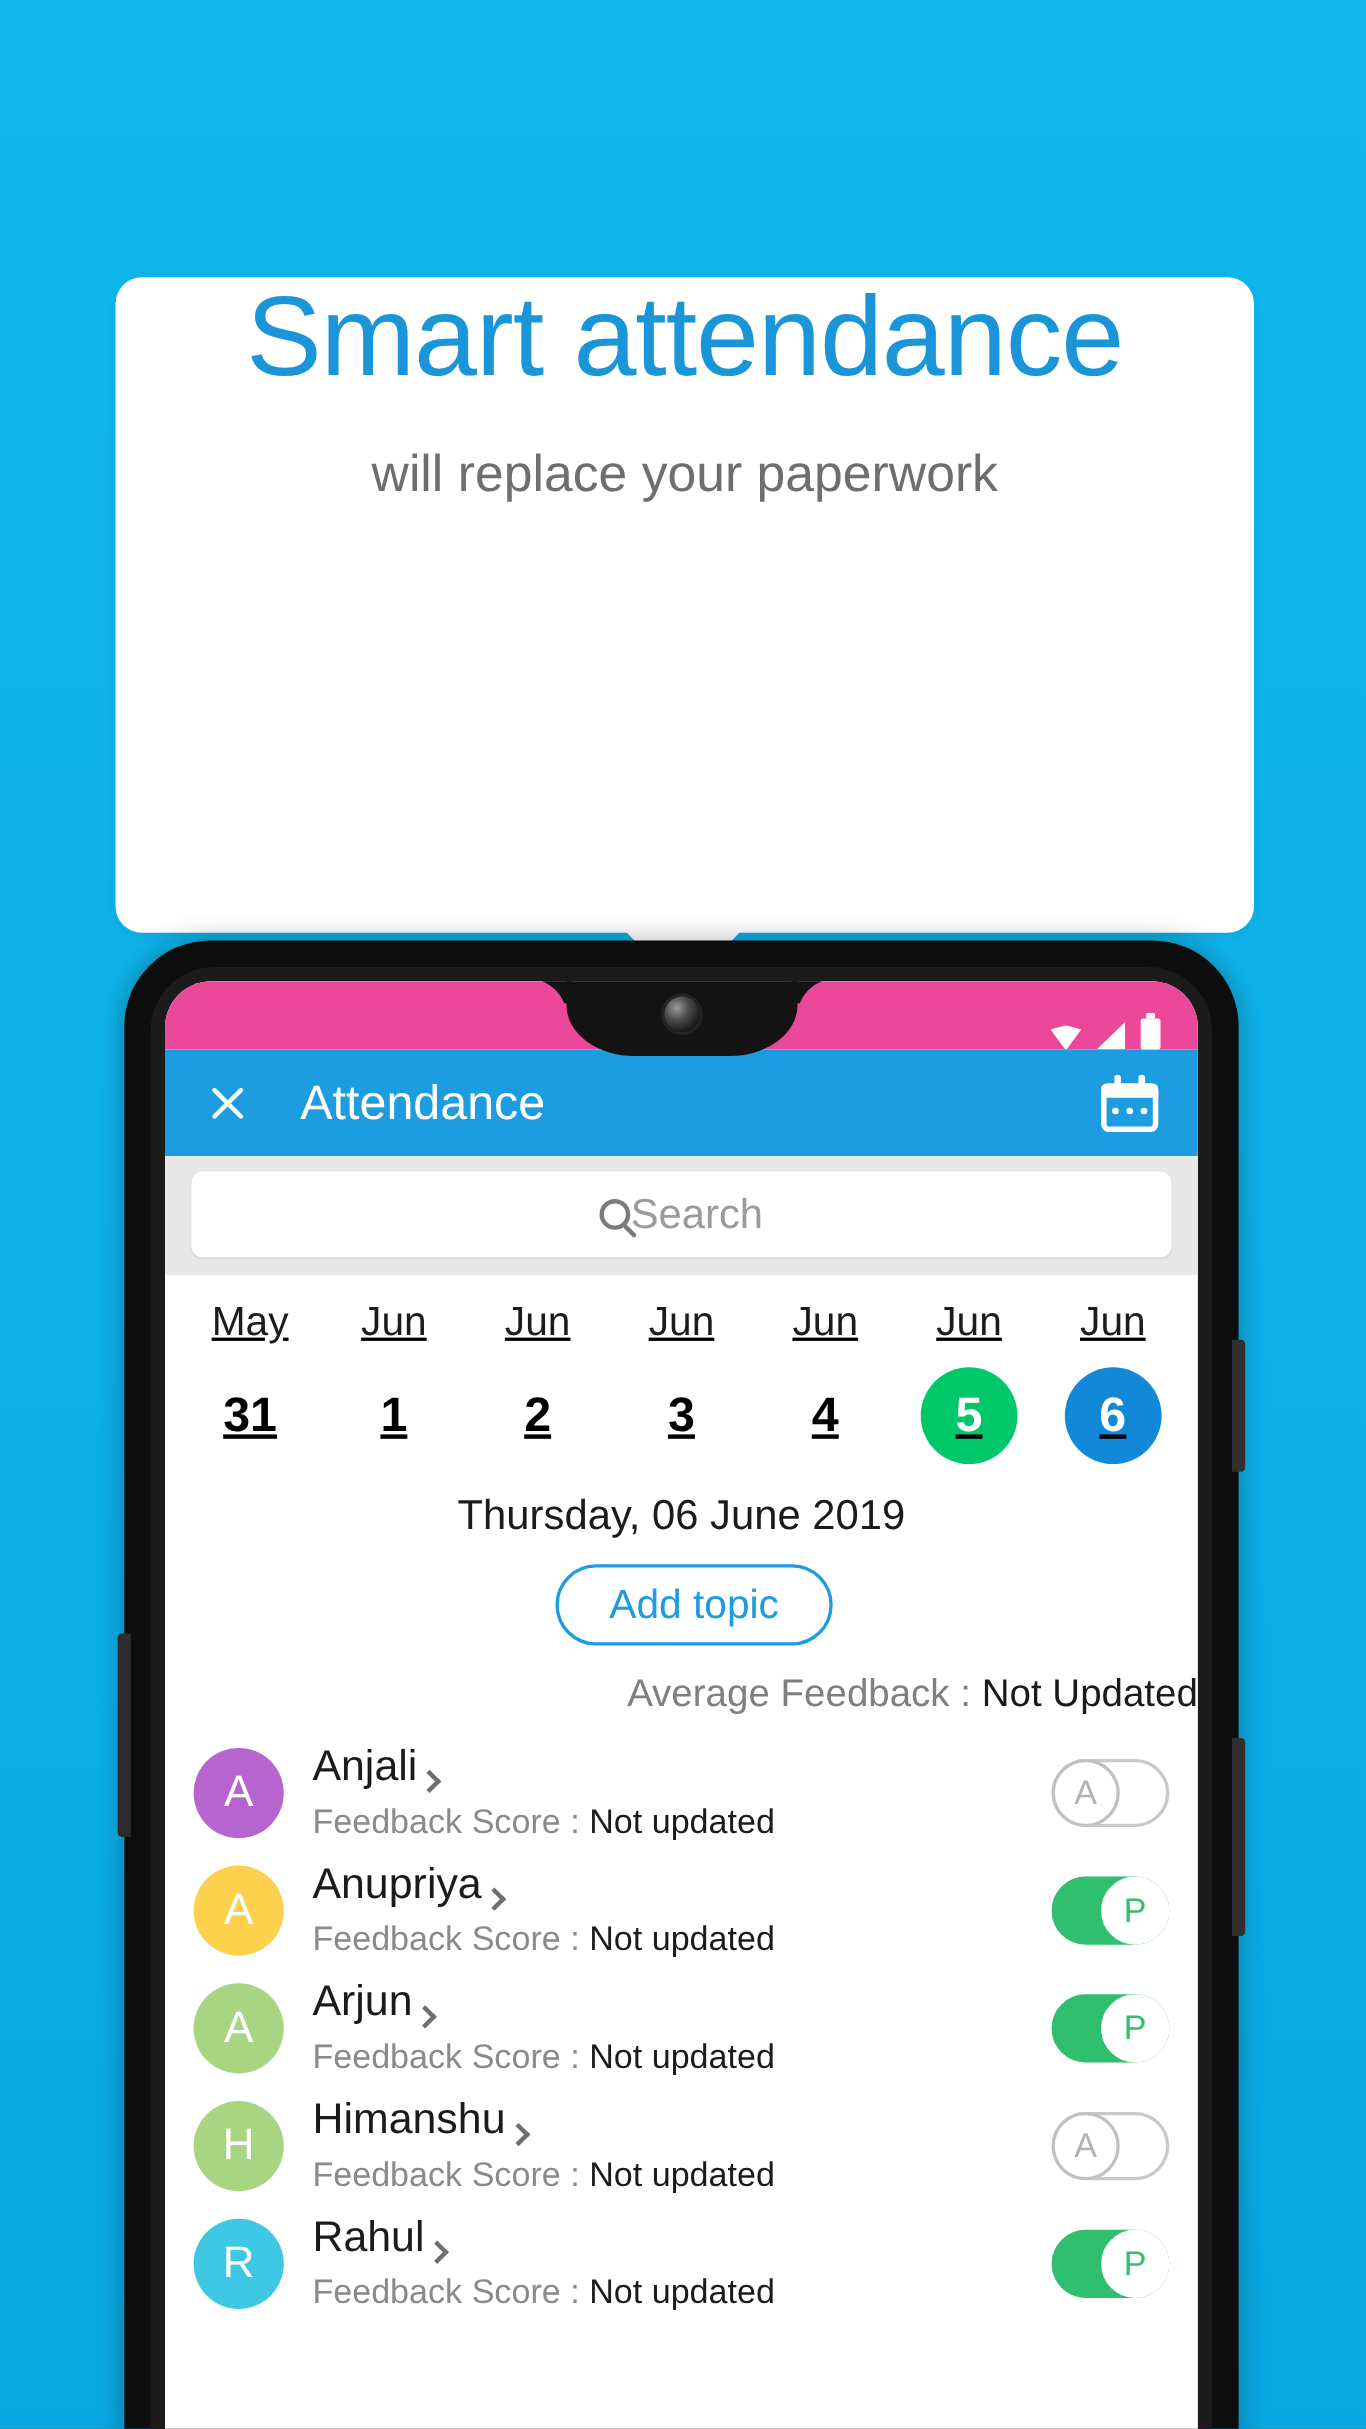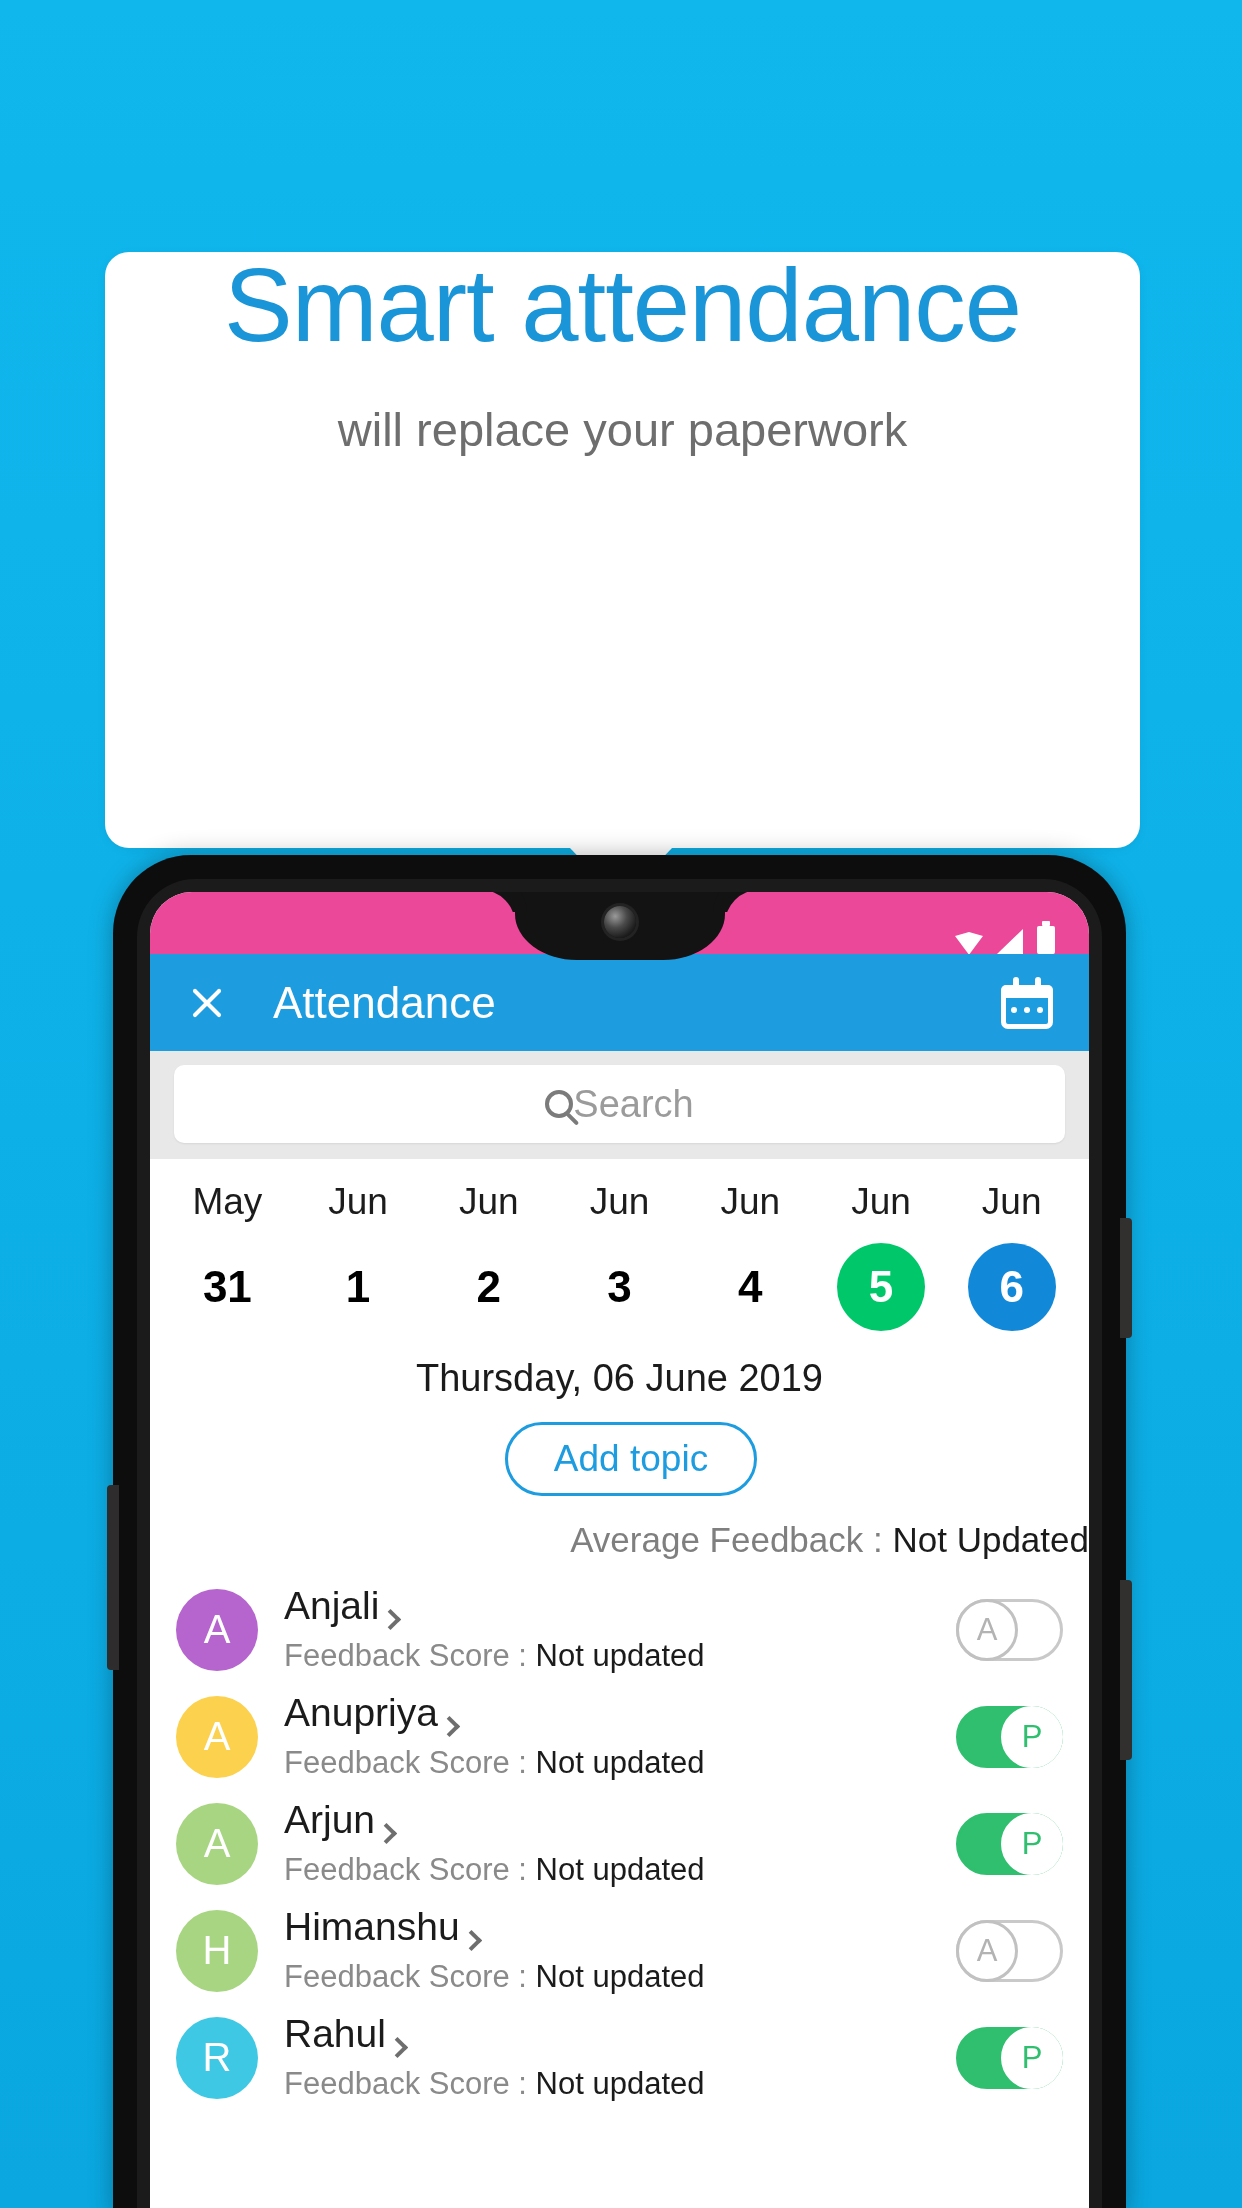--- a/index.html
+++ b/index.html
@@ -194,21 +194,21 @@
   }
   .ic-search::after{
     content:""; position:absolute; right:-11px; bottom:-7px;
     width:15px; height:4px; background:#7b7b7b; border-radius:2px;
     transform:rotate(45deg);
   }
   .search-ph{ font-size:38px; color:#9b9b9b; }
 
   
   .datestrip{
-    display:flex; padding:22px 12px 0;
+    display:flex; padding:22px 12px 0;text-decoration:underline;
   }
   .daycol{ flex:1; display:flex; flex-direction:column; align-items:center; cursor:pointer; }
   .day-mon{ font-size:37px; color:#1c1c1c; font-weight:400; }
   .day-num{
     margin-top:20px;
     width:88px; height:88px; border-radius:50%;
     display:flex; align-items:center; justify-content:center;
     font-size:44px; font-weight:700; color:#000;
   }
   .day-num.today{ background:#00c86a; color:#fff; }

